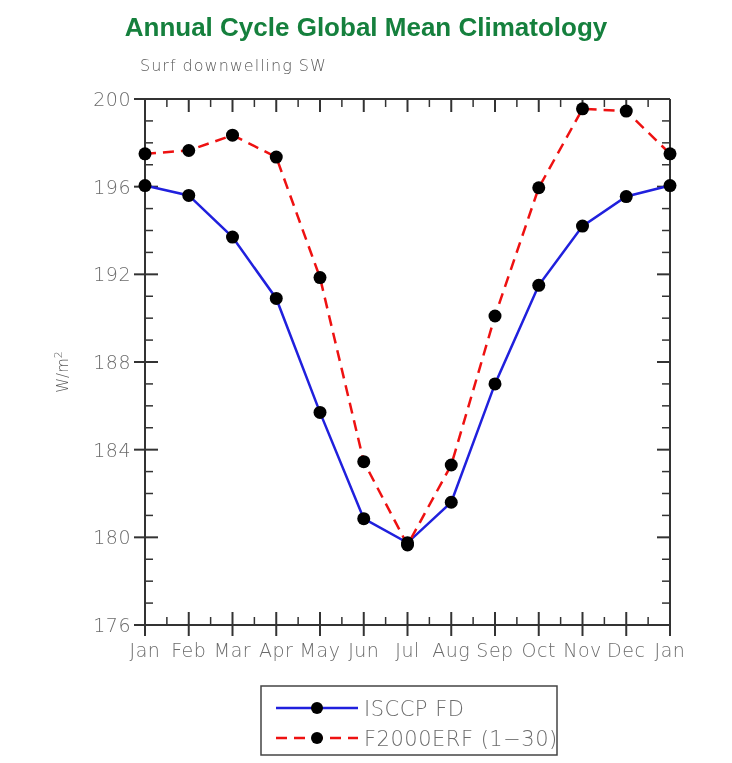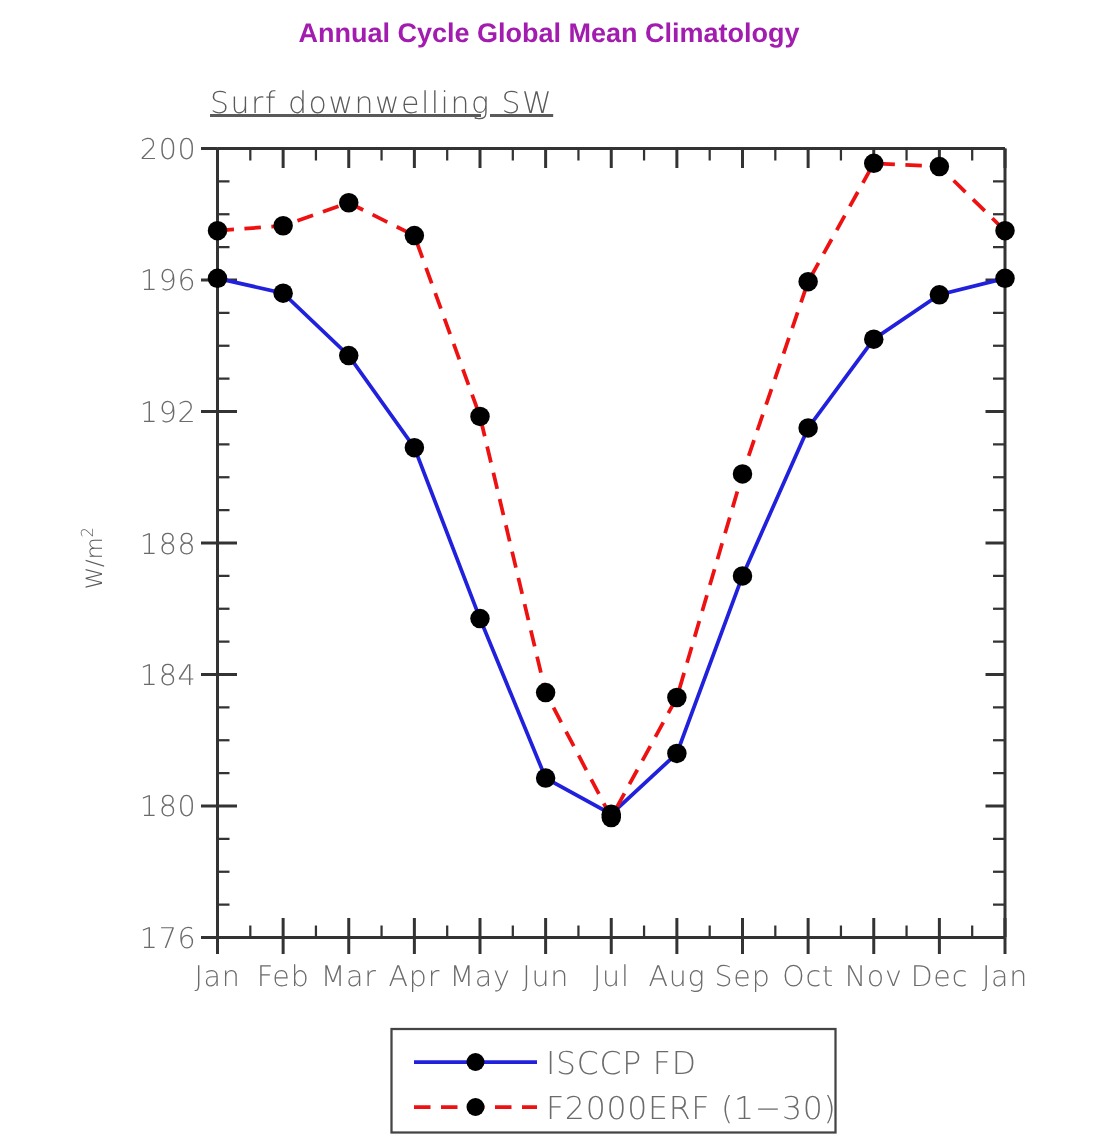--- a/index.html
+++ b/index.html
@@ -21,34 +21,33 @@
     height: 763px;
   }
   .chart-title {
     position: absolute;
     left: 0;
     top: 12px;
     width: 732px;
     text-align: center;
     font-family: "Liberation Sans", sans-serif;
     font-weight: bold;
-    font-size: 18px;
-    color: #a21caf;
+    font-size: 26px;
+    color: #15803d;
     letter-spacing: 0px;
   }
   .chart-subtitle {
     position: absolute;
     left: 140px;
     top: 56px;
     font-family: "DejaVu Sans", sans-serif;
-    font-size: 20px;
+    font-size: 16px;
     font-weight: 300;
     color: #5a5a5a;
     letter-spacing: 1px;
-    text-decoration: underline;
   }
   svg.plot {
     position: absolute;
     left: 0;
     top: 0;
   }
   text.axis-label {
     font-family: "DejaVu Sans", sans-serif;
     font-size: 19px;
     font-weight: 300;

